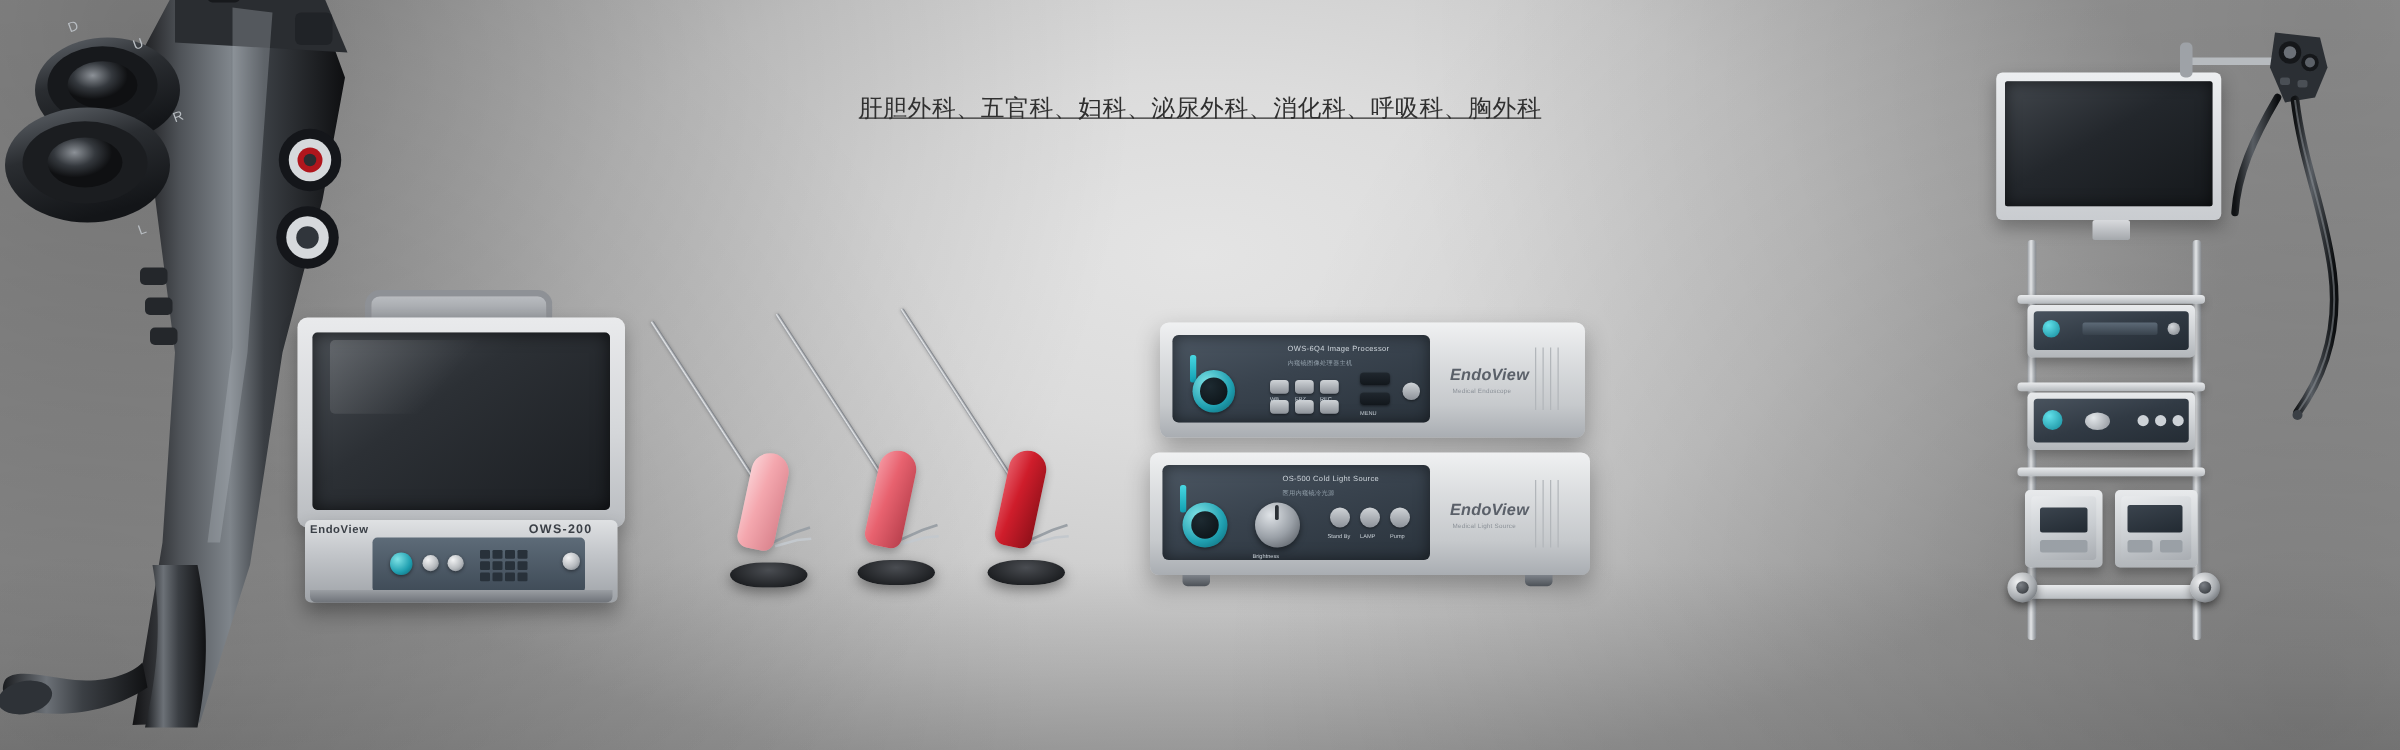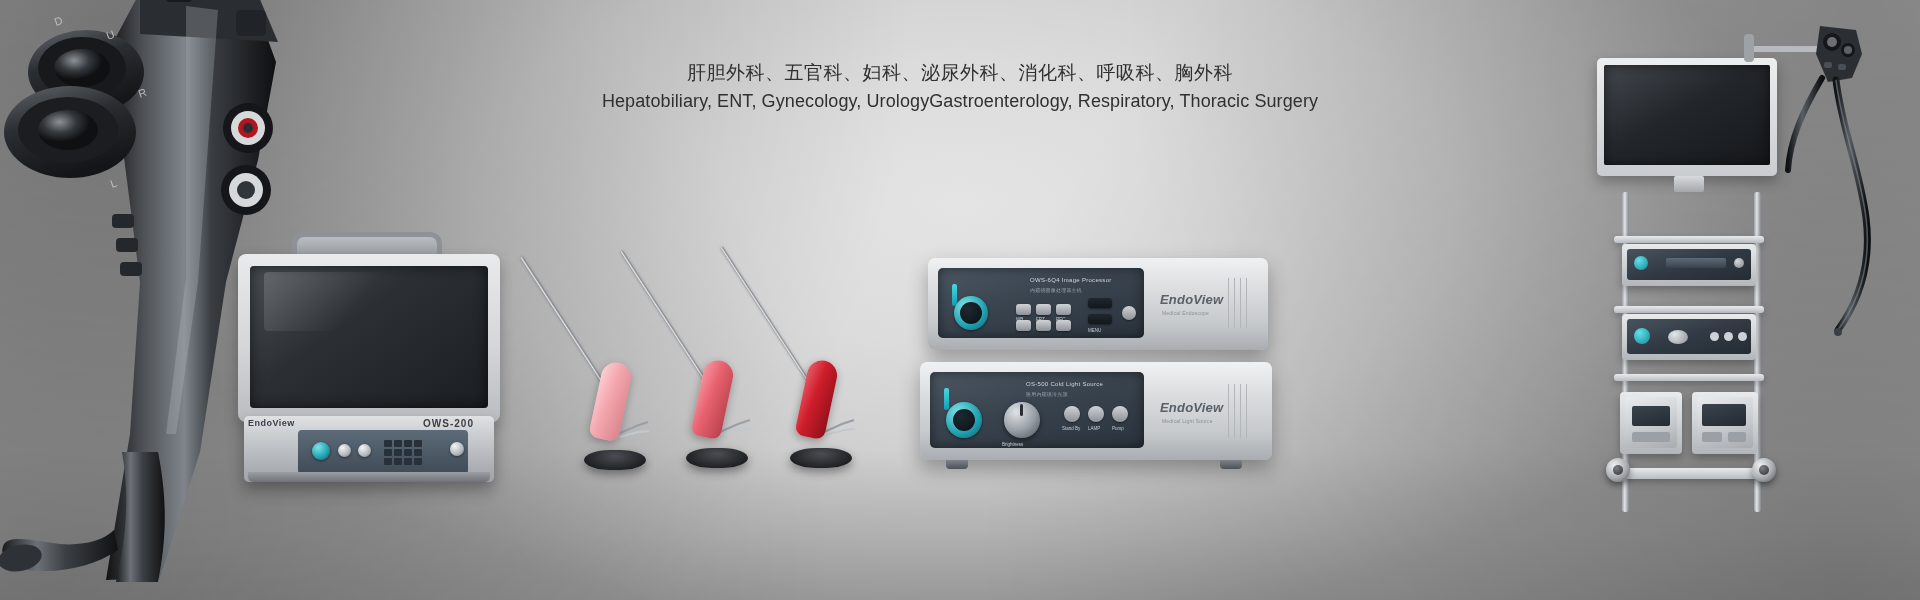--- a/index.html
+++ b/index.html
@@ -29,21 +29,21 @@
   .headline{
     font-size:62px;line-height:1.06;font-weight:bold;color:#2e2e2e;
     letter-spacing:2px;white-space:nowrap;
     text-shadow:0 2px 3px rgba(255,255,255,.55);
   }
   .headline .gap{display:inline-block;width:26px;}
   .subhead{
     margin-top:6px;font-size:31px;font-weight:bold;color:#1d1d1d;
     letter-spacing:.2px;white-space:nowrap;
   }
-  .deptcn{margin-top:8px;font-size:19px;color:#303030;letter-spacing:.5px;white-space:nowrap;}
+  .deptcn{margin-top:22px;font-size:19px;color:#303030;letter-spacing:.5px;white-space:nowrap;text-decoration:underline;}
   .depten{margin-top:5px;font-size:18px;color:#303030;letter-spacing:.1px;white-space:nowrap;}
 
   
   .scope{position:absolute;left:-10px;top:-18px;width:400px;height:620px;z-index:20;}
 
   
   .ows{position:absolute;left:238px;top:232px;width:262px;height:250px;z-index:22;}
   .ows-handle{position:absolute;left:54px;top:0;width:150px;height:30px;
     border:5px solid #8e9196;border-bottom:none;border-radius:12px 12px 0 0;
     background:linear-gradient(180deg,#b9bcc0,#8d9095);box-sizing:border-box;}
@@ -423,18 +423,17 @@
 
         <path d="M90 58 C70 92 58 120 56 150" stroke="url(#gCord)" stroke-width="6" fill="none" stroke-linecap="round"></path>
 
         <circle cx="106" cy="312" r="4" fill="#3a3f45"></circle>
       </svg>
     </div>
   </div>
 
   <div class="textblock">
     <div class="deptcn">肝胆外科、五官科、妇科、泌尿外科、消化科、呼吸科、胸外科</div>
-    <div class="depten">Hepatobiliary, ENT, Gynecology, UrologyGastroenterology, Respiratory, Thoracic Surgery</div>
   </div>
 
   <div class="floor"></div>
   <div class="vig"></div>
 </div>
 
 </body></html>

